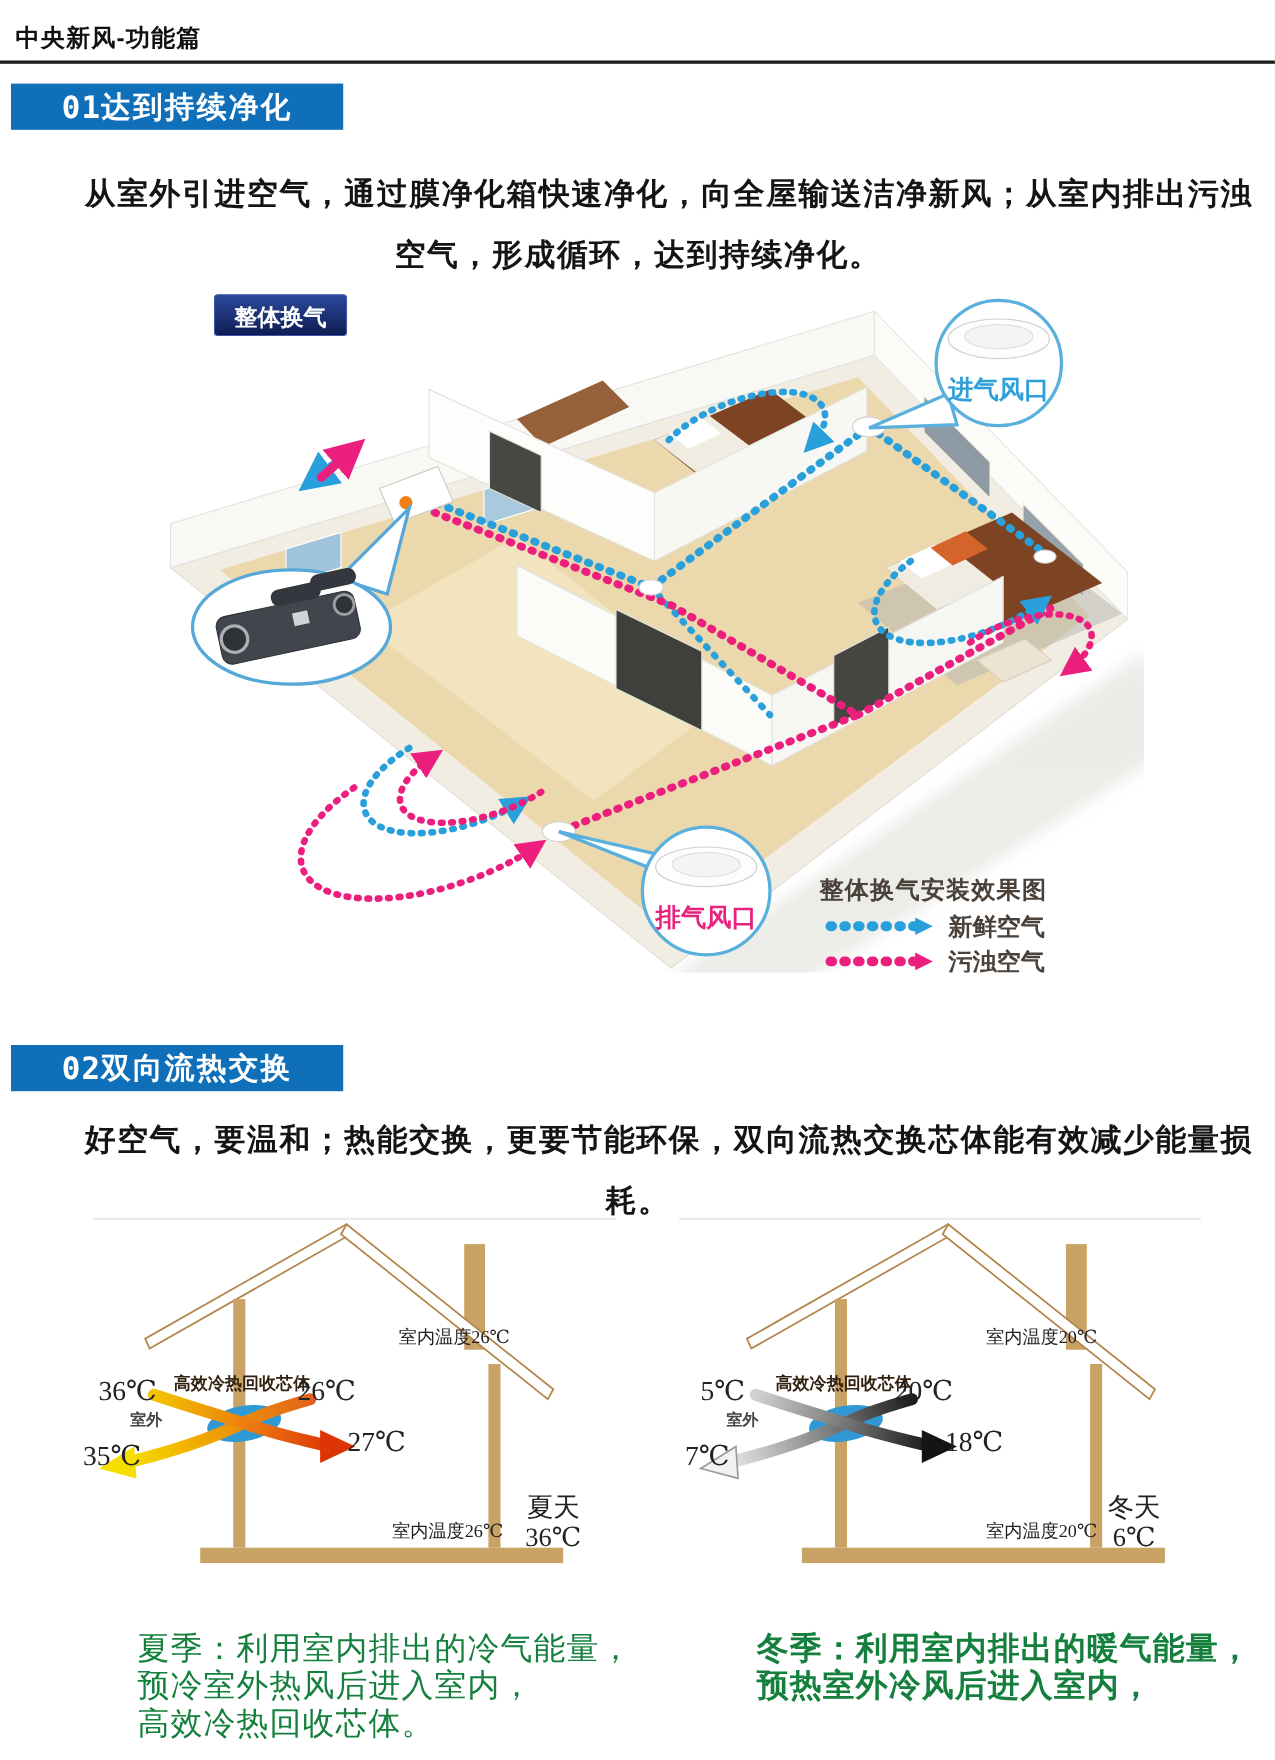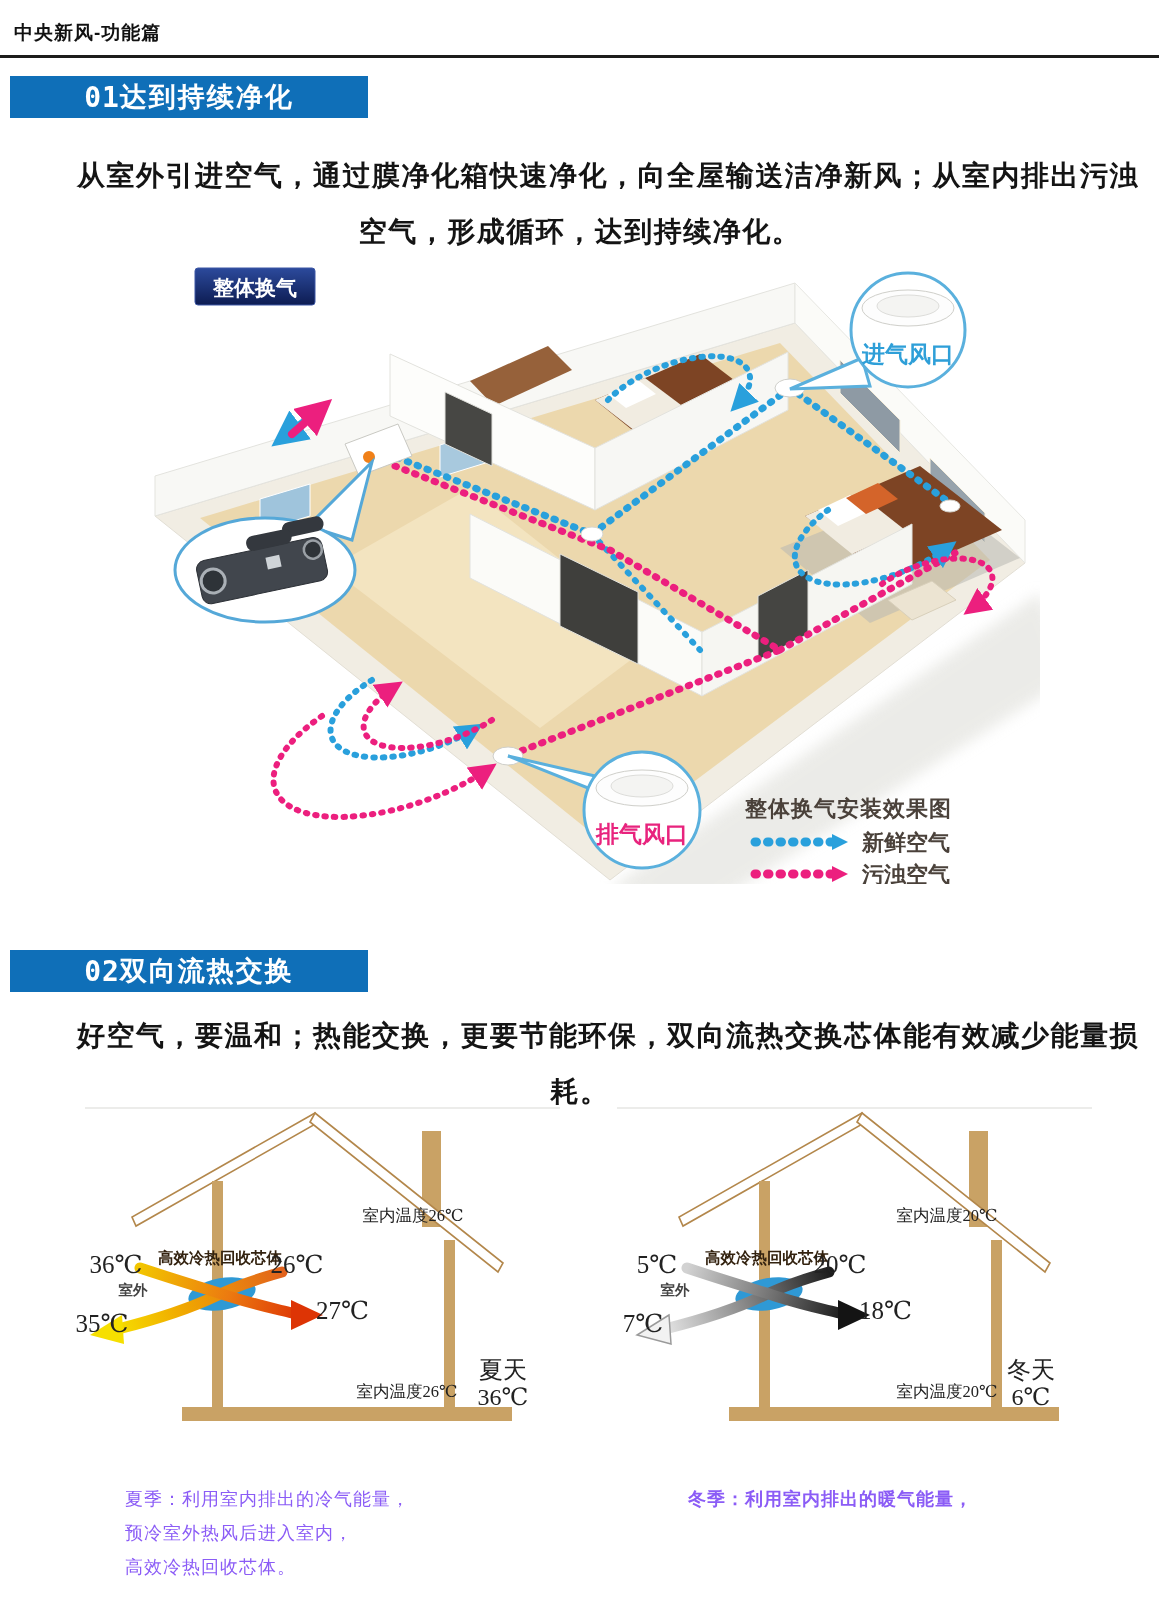--- a/index.html
+++ b/index.html
@@ -1,35 +1,35 @@
 <!DOCTYPE html>
 <html><head>
 <meta charset="utf-8">
 <style>
   html,body{margin:0;padding:0;background:#ffffff;}
   .page{position:relative;width:1159px;height:1600px;background:#fff;overflow:hidden;
         font-family:"Liberation Sans","DejaVu Sans",sans-serif;color:#1a1a1a;}
-  .doc-title{position:absolute;left:14px;top:20px;font-size:19px;font-weight:700;color:#111;letter-spacing:1px;}
+  .doc-title{position:absolute;left:14px;top:20px;font-size:22px;font-weight:700;color:#111;letter-spacing:1px;}
   .title-rule{position:absolute;left:0;top:55px;width:1159px;height:3px;background:#1d1d1b;}
-  .banner{position:absolute;left:10px;width:358px;height:42px;background:#0f6fb8;color:#fff;
+  .banner{position:absolute;left:10px;width:302px;height:42px;background:#0f6fb8;color:#fff;
           display:flex;align-items:center;justify-content:center;}
   .banner .num{font-family:"DejaVu Sans Mono","Liberation Mono",monospace;font-size:28px;font-weight:700;letter-spacing:1px;}
   .banner .t{font-size:27px;font-weight:700;letter-spacing:2px;}
   .banner1{top:76px;}
   .banner2{top:950px;}
   .para{position:absolute;left:14px;width:1132px;font-size:28px;font-weight:600;
         line-height:56px;letter-spacing:1.5px;text-indent:2em;color:#141414;text-align:center;}
   .para1{top:148px;}
   .para2{top:1008px;}
   .diagram3d{position:absolute;left:140px;top:248px;width:900px;height:636px;}
   .hx-svg{position:absolute;top:1085px;width:490px;height:348px;}
   .hx-left{left:70px;}
   .hx-right{left:617px;}
-  .caption{position:absolute;top:1482px;width:430px;font-size:18px;font-weight:500;
-           line-height:34px;color:#8b5cf6;letter-spacing:1px;}
+  .caption{position:absolute;top:1482px;width:430px;font-size:29px;font-weight:500;
+           line-height:34px;color:#15803d;letter-spacing:1px;}
   .cap-left{left:125px;}
   .cap-right{left:688px;font-weight:bold;}
   .caption .cl{white-space:nowrap;}
   .caption .ind{}
   svg text{font-family:"Liberation Serif","DejaVu Serif",serif;}
   svg text.sans{font-family:"Liberation Sans","DejaVu Sans",sans-serif;}
 </style>
 </head>
 <body>
 
@@ -278,15 +278,16 @@
     </g>
   </svg>
 
   <div class="caption cap-left">
     <div class="cl">夏季：利用室内排出的冷气能量，</div>
     <div class="cl ind">预冷室外热风后进入室内，</div>
     <div class="cl ind">高效冷热回收芯体。</div>
   </div>
   <div class="caption cap-right">
     <div class="cl">冬季：利用室内排出的暖气能量，</div>
+    <div class="cl ind">预热室外冷风后进入室内，</div>
   </div>
 
 </div>
 
 </body></html>

